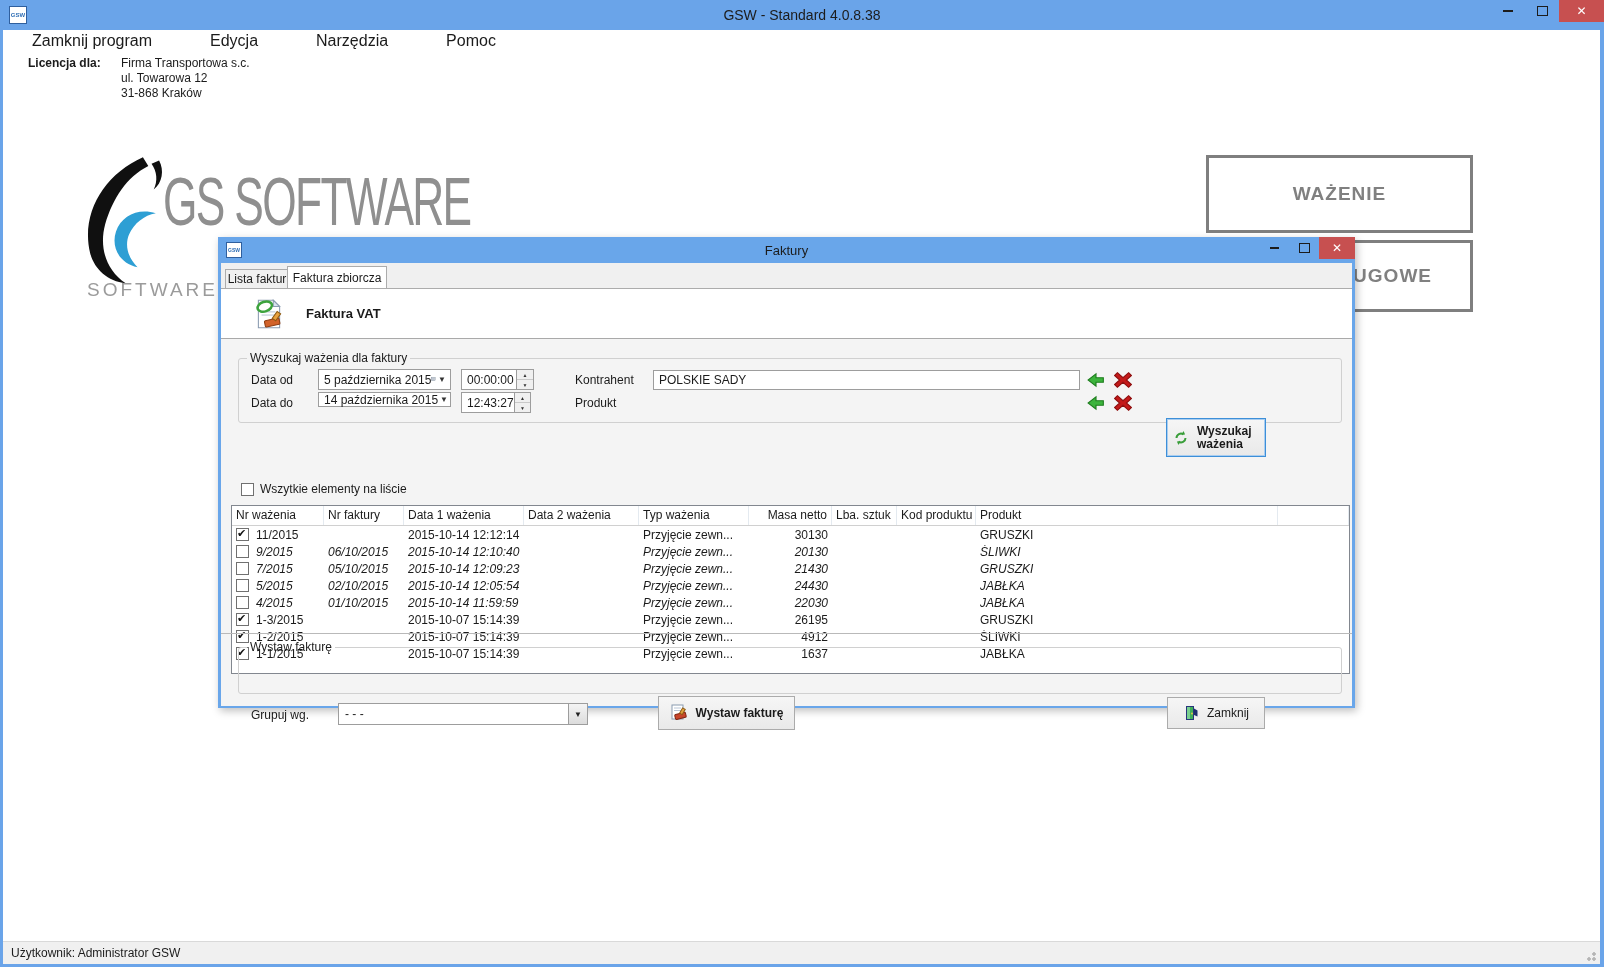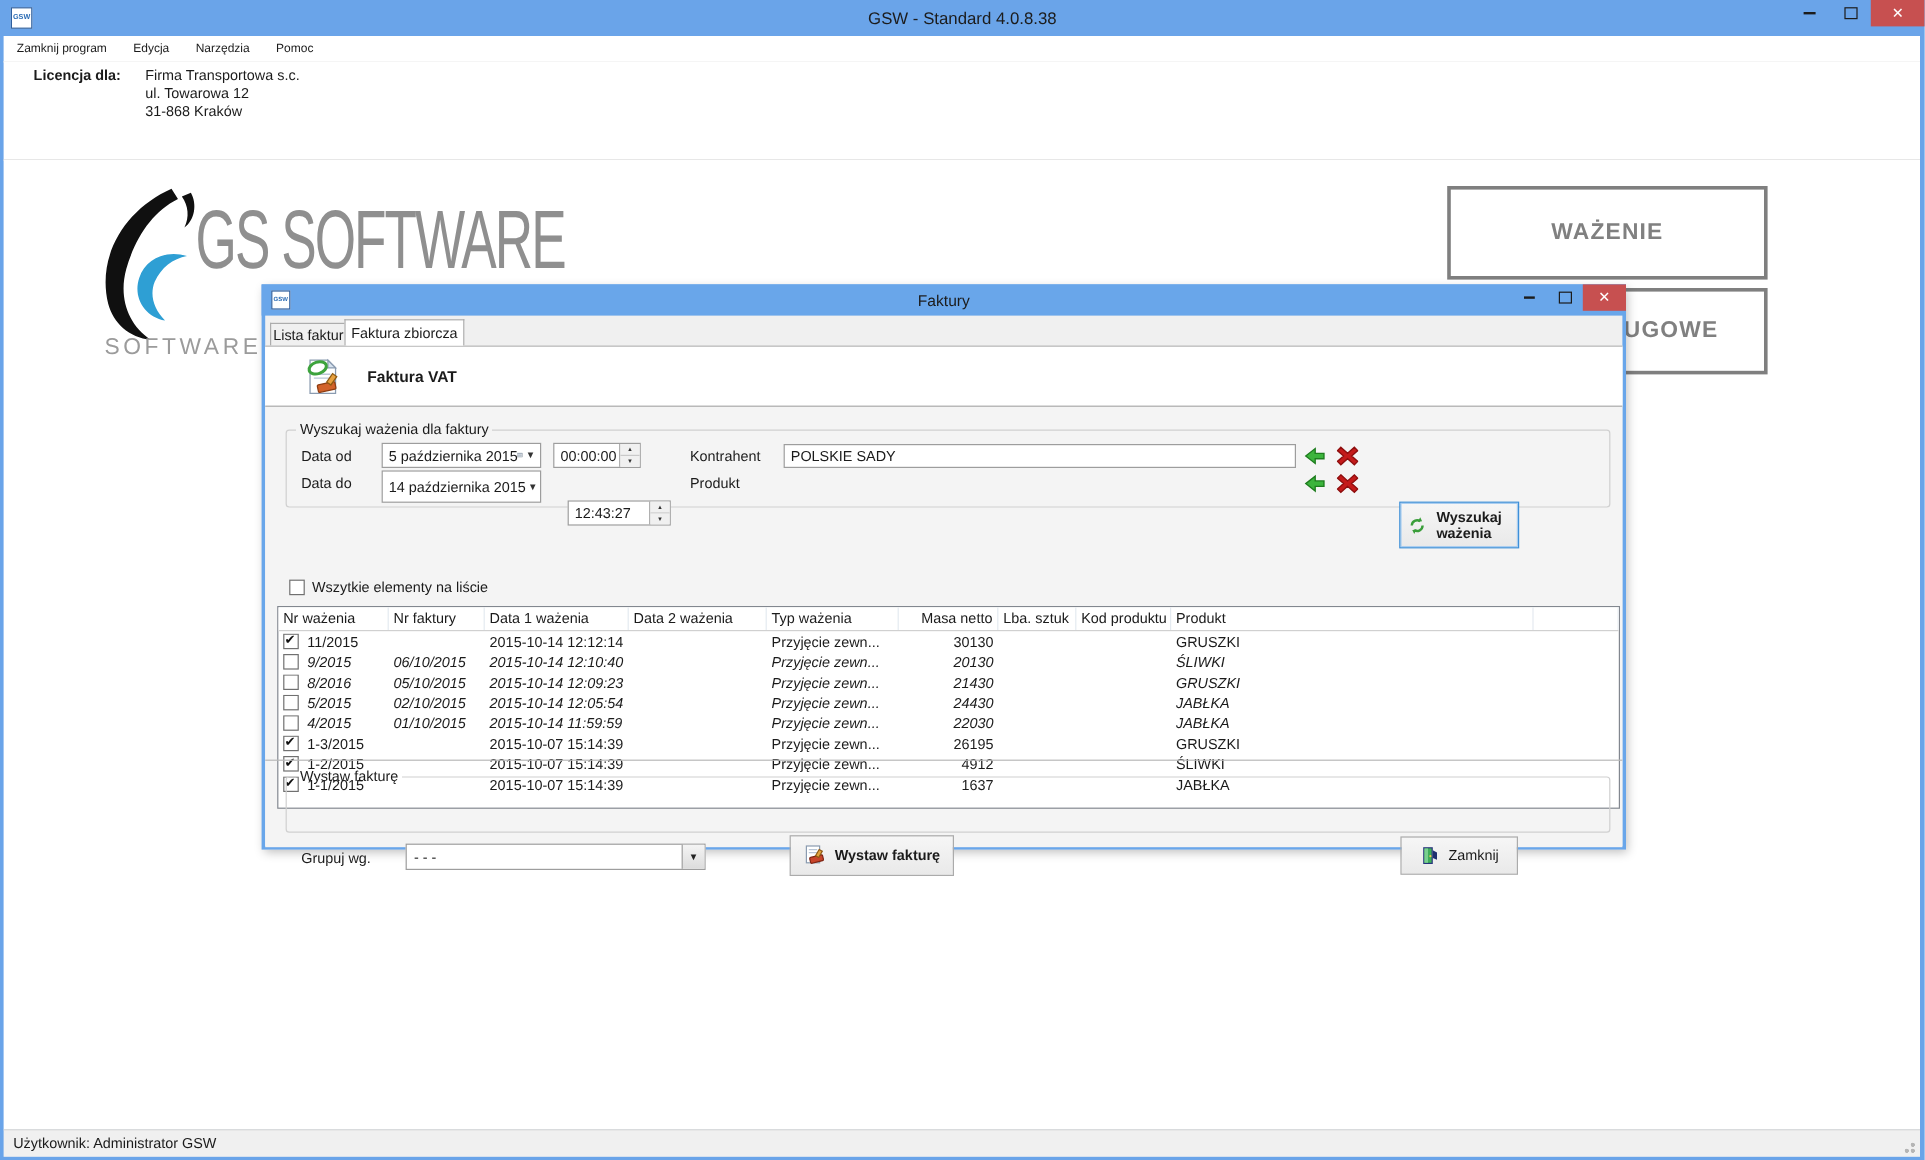--- a/index.html
+++ b/index.html
@@ -14,21 +14,21 @@
             color:#2d6db5;font-size:6px;font-weight:bold;display:flex;align-items:center;justify-content:center;}
   .title-text{position:absolute;left:0;right:0;text-align:center;font-size:14px;color:#1c1c1c;}
   .winbtns{position:absolute;right:0;top:0;height:22px;display:flex;align-items:flex-start;}
   .wb{width:34px;height:22px;display:flex;align-items:center;justify-content:center;font-size:12px;color:#1c1c1c;}
   .wb.close{background:#C75050;color:#fff;width:45px;}
   .wb .sq{width:9px;height:8px;border:1px solid #1c1c1c;display:block;}
   .wb .dash{width:10px;height:0;border-top:2px solid #1c1c1c;display:block;}
 
   .menubar{left:3px;top:30px;width:1597px;height:21px;background:#fff;border-bottom:1px solid #bfbfbf;
            display:flex;align-items:center;gap:0;}
-  .menu-item{padding:0 11px;font-size:10px;}
+  .menu-item{padding:0 29px;font-size:16px;}
   .license{left:3px;top:51px;width:1597px;height:82px;background:#fff;border-bottom:1px solid #9e9e9e;}
   .lic-label{position:absolute;left:25px;top:5px;font-weight:bold;font-size:12px;}
   .lic-lines{position:absolute;left:118px;top:5px;font-size:12px;line-height:15px;}
   .client{left:3px;top:133px;width:1597px;height:808px;background:#fff;}
 
   
   .logo-glyph{left:72px;top:20px;width:110px;height:140px;}
   .logo-text{left:160px;top:28px;font-size:54px;color:#8f8f8f;font-weight:500;letter-spacing:-2px;
              transform:scale(0.82,1.28);transform-origin:left top;white-space:nowrap;}
   .logo-sub{left:84px;top:146px;font-size:19px;color:#9b9b9b;letter-spacing:3px;white-space:nowrap;}
@@ -232,36 +232,36 @@
       </div>
       <div class="field" style="left:240px;top:80px;width:73px;height:21px;">
         <span class="val">00:00:00</span>
         <span class="spin">
             <div>▲</div>
             <div>▼</div>
           </span>
       </div>
 
       <div class="lbl" style="left:30px;top:107px;">Data do</div>
-      <div class="field date-combo" style="left:97px;top:103px;width:133px;height:27px;">
+      <div class="field date-combo" style="left:97px;top:103px;width:133px;height:15px;">
         <span class="val">14 października 2015</span>
         <svg class="cal" viewBox="0 0 14 13">
           <rect x="0.5" y="1.5" width="12" height="10" fill="#fff" stroke="#5C6B7A"></rect>
           <rect x="1" y="2" width="11" height="2.5" fill="#9AA7B8"></rect>
           <g stroke="#8F9DAE" stroke-width="1">
               <line x1="3.5" y1="5" x2="3.5" y2="11"></line>
               <line x1="6.5" y1="5" x2="6.5" y2="11"></line>
               <line x1="9.5" y1="5" x2="9.5" y2="11"></line>
               <line x1="1" y1="6.5" x2="12" y2="6.5"></line>
               <line x1="1" y1="8.5" x2="12" y2="8.5"></line>
             </g>
         </svg>
         <span class="ar">▼</span>
       </div>
-      <div class="field" style="left:252px;top:103px;width:86px;height:21px;margin-top:25px;">
+      <div class="field" style="left:240px;top:103px;width:70px;height:21px;">
         <span class="val">12:43:27</span>
         <span class="spin">
             <div>▲</div>
             <div>▼</div>
           </span>
       </div>
 
       <div class="lbl" style="left:354px;top:84px;">Kontrahent</div>
       <div class="field" style="left:432px;top:81px;width:427px;height:20px;">
         <span class="val">POLSKIE SADY</span>
@@ -336,21 +336,21 @@
               <div class="td">Przyjęcie zewn...</div>
               <div class="td right">20130</div>
               <div class="td"></div>
               <div class="td"></div>
               <div class="td">ŚLIWKI</div>
               <div class="td"></div>
             </div>
             <div class="trow italic">
               <div class="td first">
                 <span class="checkbox"></span>
-                <span>8/2016</span>
+                <span>7/2015</span>
               </div>
               <div class="td">05/10/2015</div>
               <div class="td">2015-10-14 12:09:23</div>
               <div class="td"></div>
               <div class="td">Przyjęcie zewn...</div>
               <div class="td right">21430</div>
               <div class="td"></div>
               <div class="td"></div>
               <div class="td">GRUSZKI</div>
               <div class="td"></div>

